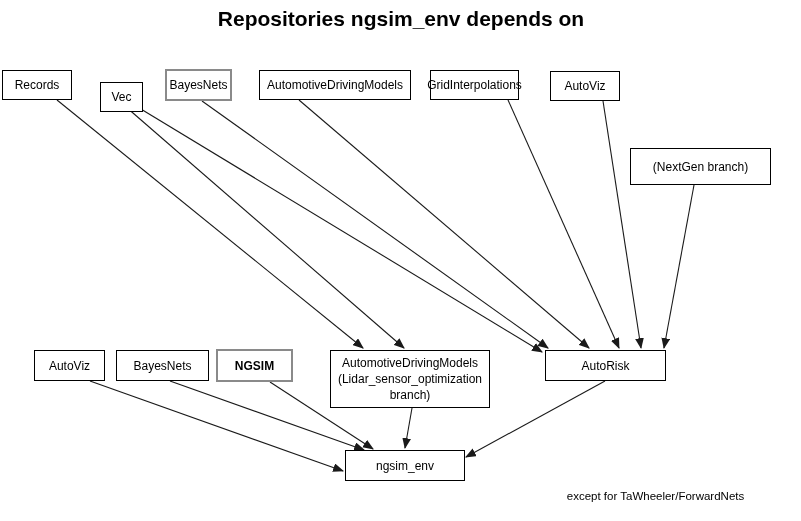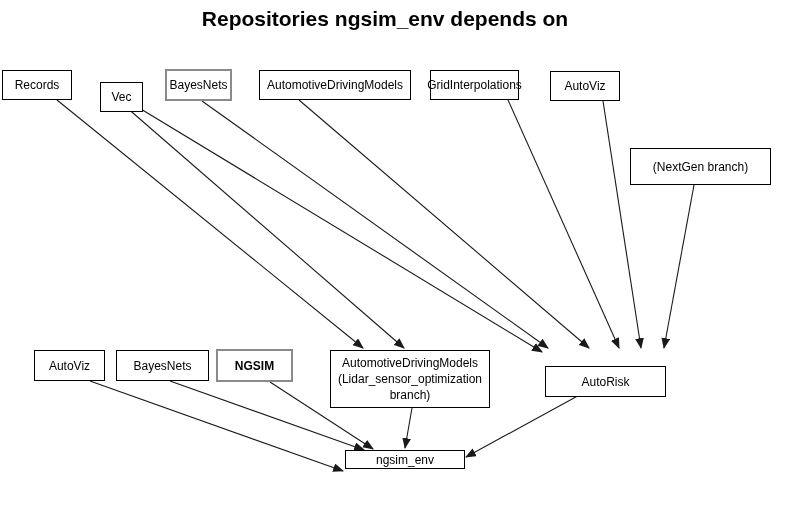--- a/index.html
+++ b/index.html
@@ -4,21 +4,21 @@
 <style>
   :root{
     --bg:#ffffff; --edge:#1a1a1a; --box-border:#000000; --box-border-alt:#8a8a8a; --text:#000000;
   }
   html,body{margin:0;padding:0;background:var(--bg);}
   #stage{
     position:relative;width:801px;height:521px;background:var(--bg);overflow:hidden;
     font-family:"Liberation Sans",sans-serif;color:var(--text);
   }
   #diagram-title{
-    position:absolute;left:0;top:7px;width:770px;text-align:center;
+    position:absolute;left:16px;top:7px;width:770px;text-align:center;
     font-size:21px;font-weight:bold;letter-spacing:0;
   }
   #edges-svg{position:absolute;left:0;top:0;width:801px;height:521px;}
   #edges-svg line{stroke:var(--edge);stroke-width:1.1;}
   #arrow path{fill:var(--edge);}
   .node{
     position:absolute;box-sizing:border-box;background:var(--bg);
     border:1px solid var(--box-border);
     display:flex;flex-direction:column;justify-content:center;align-items:center;
     text-align:center;font-size:12px;line-height:16px;
@@ -88,23 +88,24 @@
         <div class="node-line">BayesNets</div>
       </div>
       <div class="node gray" style="left: 216px; top: 349px; width: 77px; height: 33px; font-weight: bold;">
         <div class="node-line">NGSIM</div>
       </div>
       <div class="node" style="left: 330px; top: 350px; width: 160px; height: 58px;">
         <div class="node-line">AutomotiveDrivingModels</div>
         <div class="node-line">(Lidar_sensor_optimization</div>
         <div class="node-line">branch)</div>
       </div>
-      <div class="node" style="left: 545px; top: 350px; width: 121px; height: 31px; margin-top: 16px;">
+      <div class="node" style="left: 545px; top: 350px; width: 121px; height: 31px;">
         <div class="node-line">AutoRisk</div>
       </div>
-      <div class="node" style="left: 345px; top: 450px; width: 120px; height: 19px;">
+      <div class="node" style="left: 345px; top: 450px; width: 120px; height: 31px;">
         <div class="node-line">ngsim_env</div>
       </div>
     </div>
 
   <div id="note">
+    <div>except for TaWheeler/ForwardNets</div>
   </div>
 </div>
 
 </body></html>

